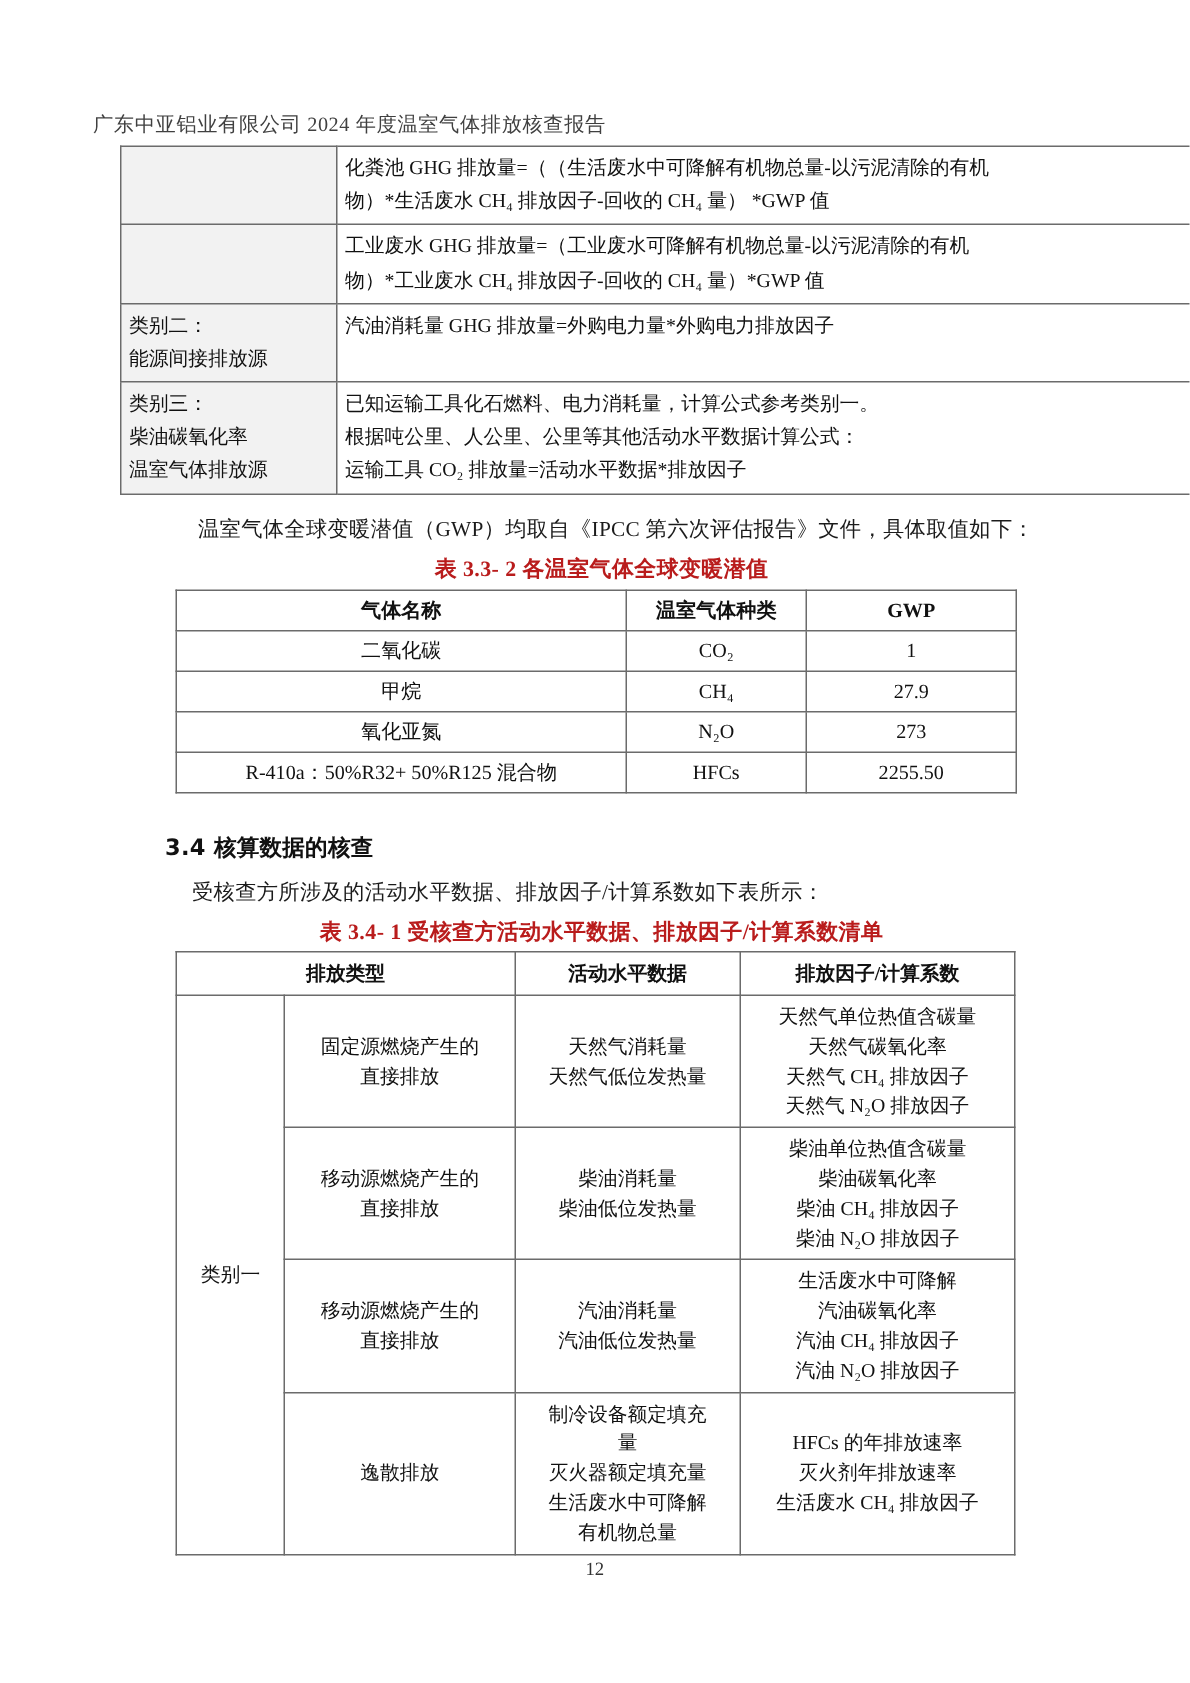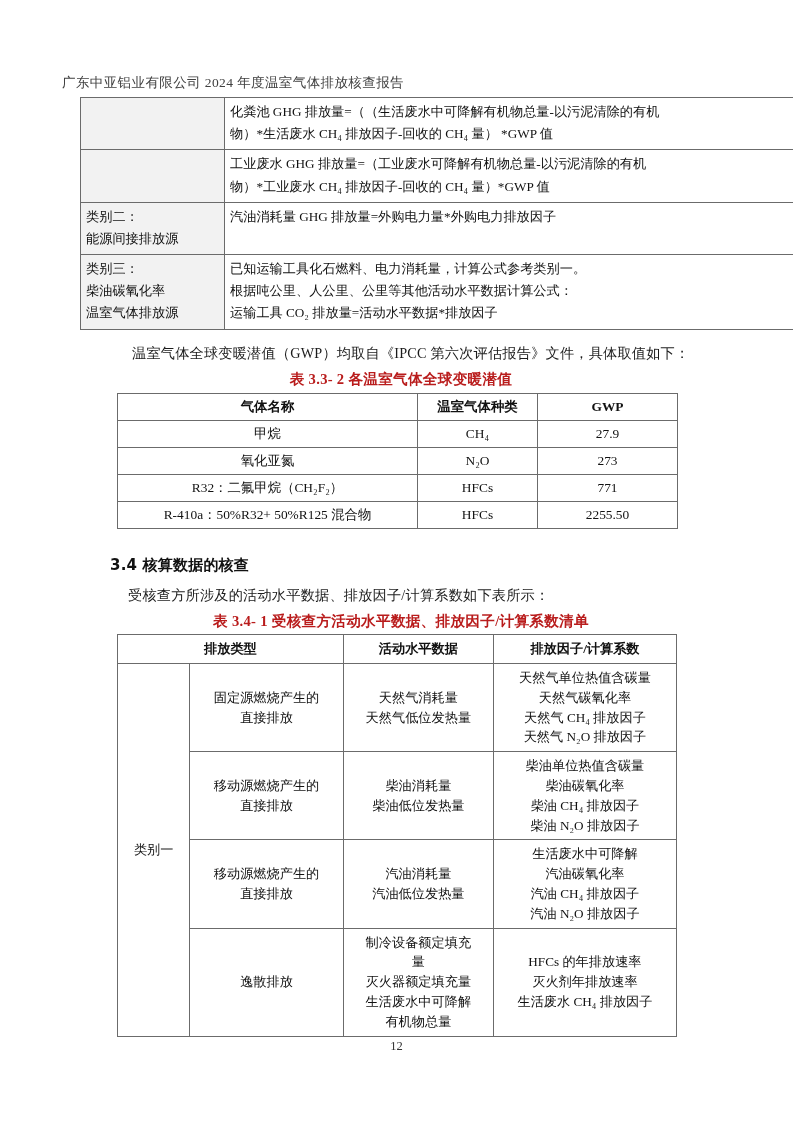--- a/index.html
+++ b/index.html
@@ -258,33 +258,33 @@
       <col class="c2">
       <col class="c3">
     </colgroup>
   <tbody>
     <tr class="hdr">
       <td>气体名称</td>
       <td>温室气体种类</td>
       <td>GWP</td>
     </tr>
     <tr>
+      <td>二氧化碳</td>
+      <td>CO₂</td>
+      <td>1</td>
+    </tr>
+    <tr>
       <td>甲烷</td>
       <td>CH₄</td>
       <td>27.9</td>
     </tr>
     <tr>
       <td>氧化亚氮</td>
       <td>N₂O</td>
       <td>273</td>
-    </tr>
-    <tr>
-      <td>R32：二氟甲烷（CH₂F₂）</td>
-      <td>HFCs</td>
-      <td>771</td>
     </tr>
     <tr>
       <td>R-410a：50%R32+ 50%R125 混合物</td>
       <td>HFCs</td>
       <td>2255.50</td>
     </tr>
   </tbody>
 </table>
 
 <div class="heading h-34">3.4 核算数据的核查</div>

